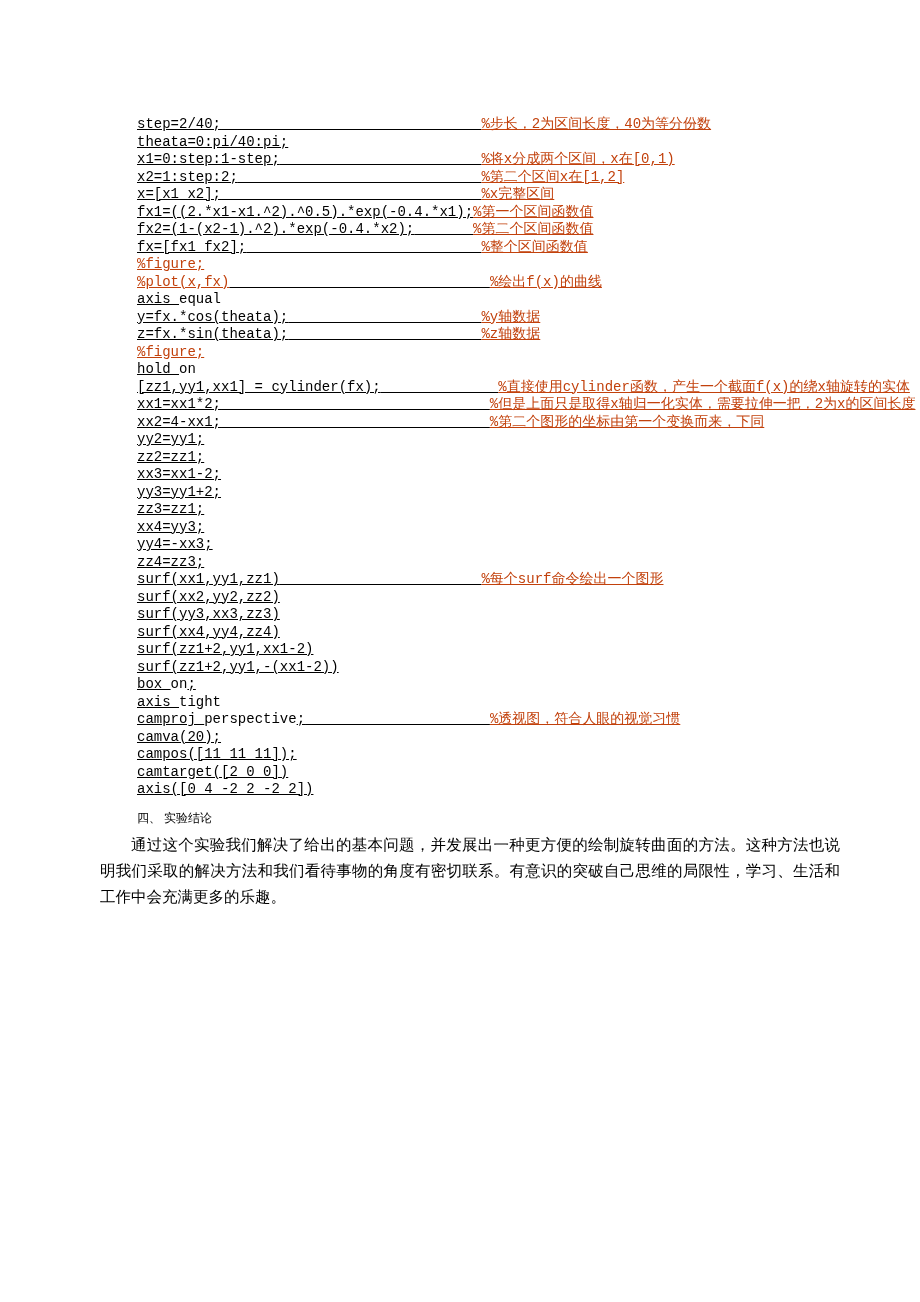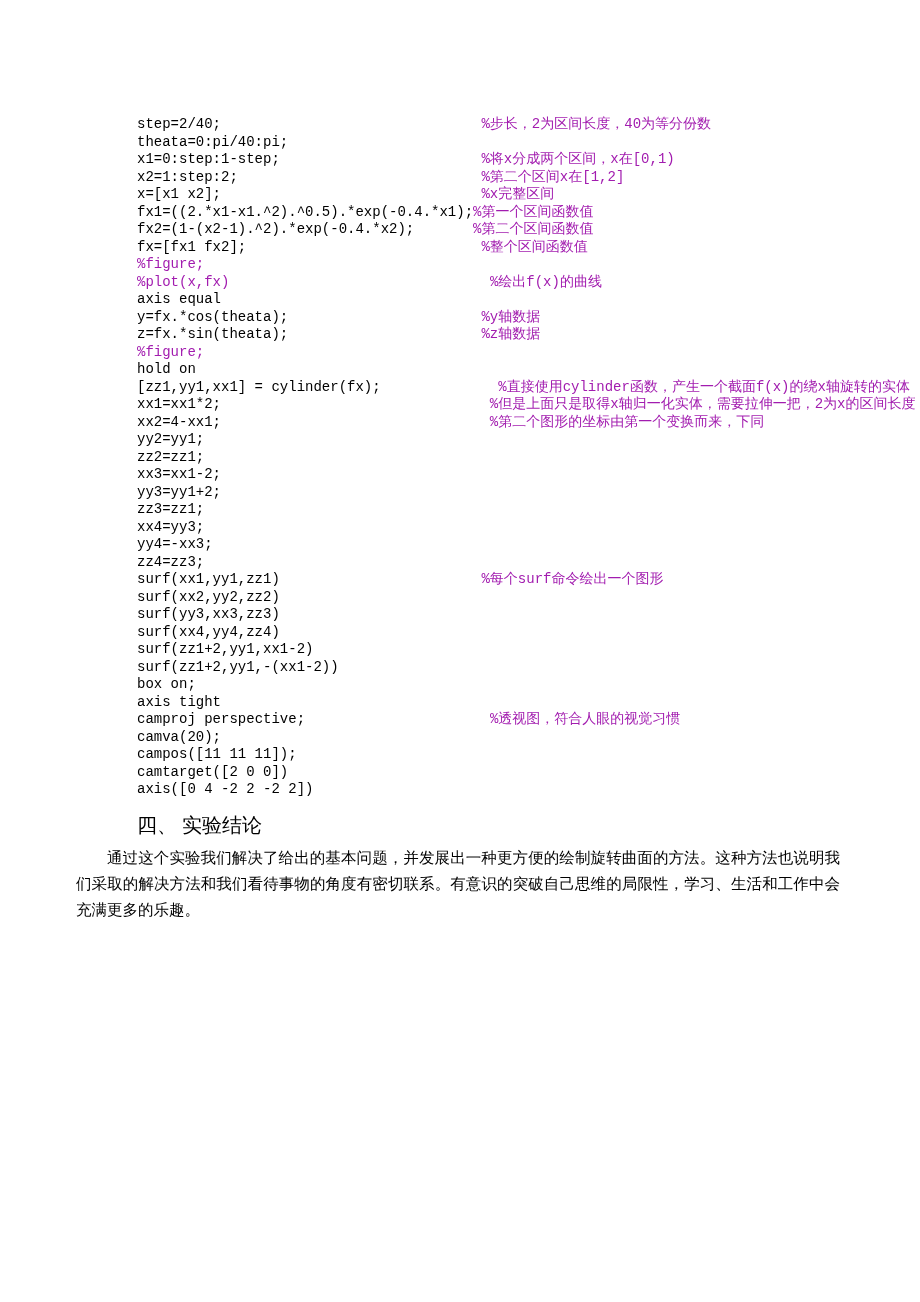--- a/index.html
+++ b/index.html
@@ -21,30 +21,30 @@
     line-height: 1.25;
     white-space: pre;
     margin-left: 137px;
     margin-right: 35px;
     color: #000000;
   }
   .code-line {
     display: block;
     min-height: 17px;
   }
-  .c-black { color: #000000; }
-  .c-green { color: #a21caf; }
+  .c-black { color: #000000; text-decoration: underline; }
+  .c-green { color: #c2410c; text-decoration: underline; }
   .c-purple { color: #000000; }
   .section-heading {
     margin: 10px 0 4px 137px;
     font-family: "SimSun", "宋体", serif;
-    font-size: 20px;
+    font-size: 12px;
   }
   .body-text {
-    margin: 0 80px 0 76px;
+    margin: 0 80px 0 100px;
     font-family: Liberation Sans, sans-serif;
     font-size: 15.5px;
     line-height: 1.7;
     text-align: justify;
   }
   .body-text .para {
     text-indent: 2em;
   }
 </style>
 </head>

